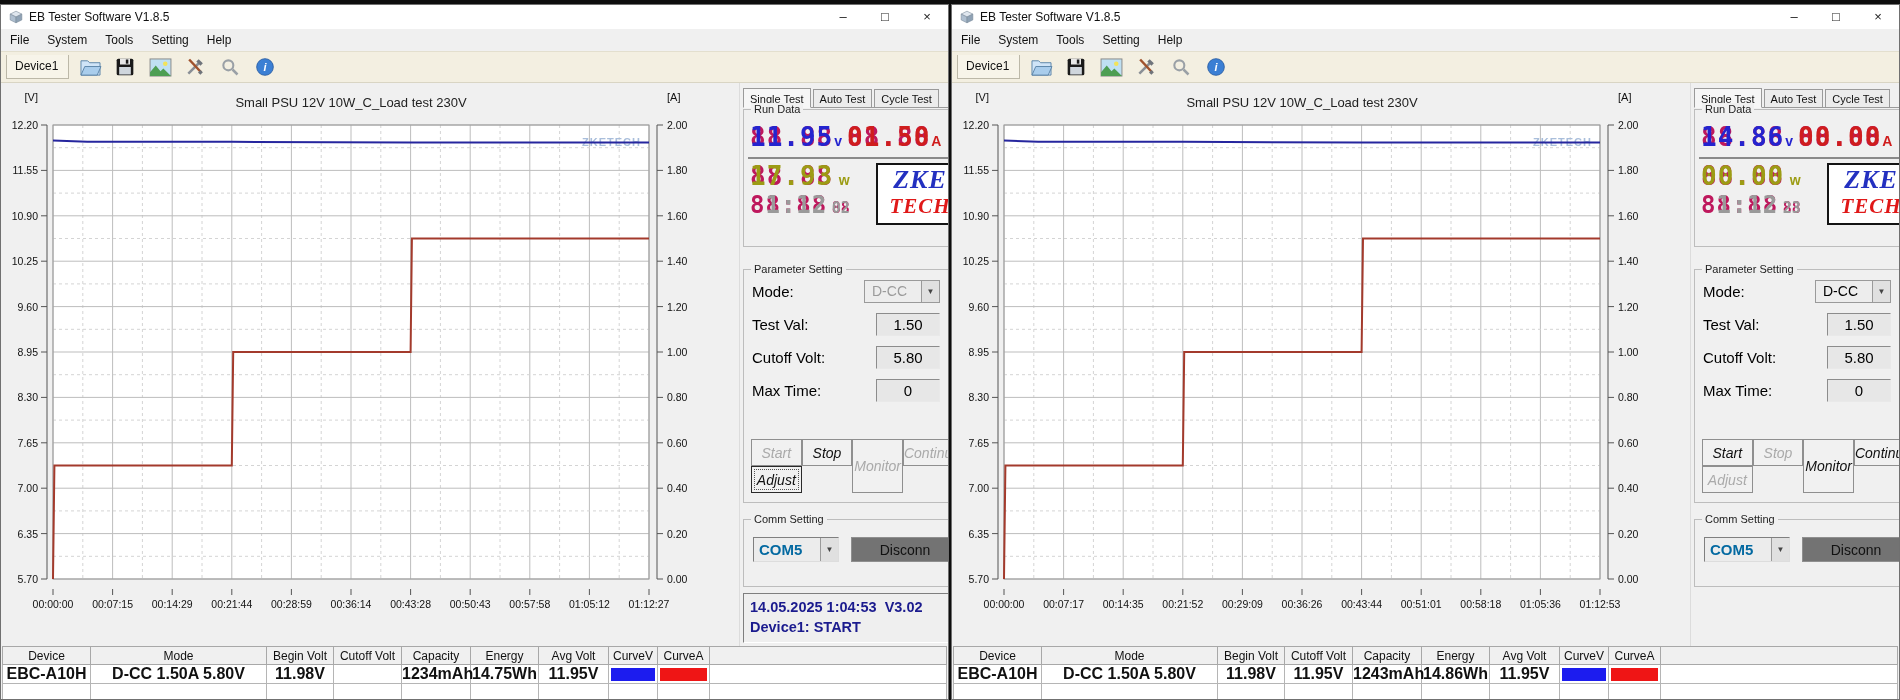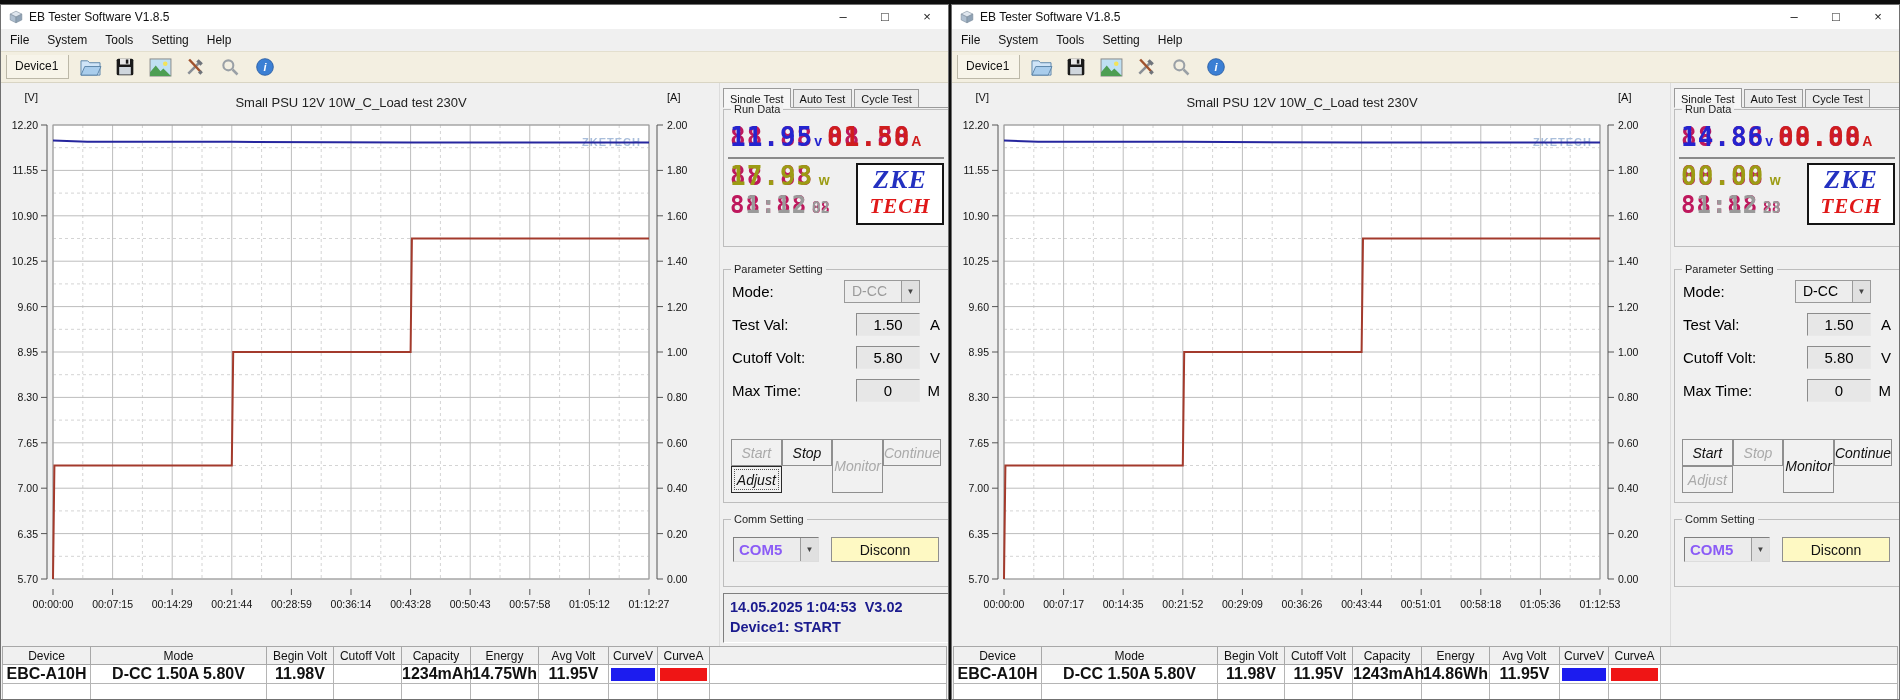--- a/index.html
+++ b/index.html
@@ -29,21 +29,21 @@
            border-top:1px solid #e3dfce;border-bottom:1px solid #d9d5c4;
            display:flex;align-items:center;gap:7px;padding-left:5px;box-sizing:border-box;}
   .device-box{font-size:12px;color:#111;background:#f7f4e9;border:1px solid #bcb8a8;
               padding:4px 10px 5px 8px;border-top:none;}
   .tool-icon{width:28px;height:26px;display:flex;align-items:center;justify-content:center;}
 
   
   .chart-region{position:absolute;top:78px;left:0;width:714px;height:563px;}
 
   
-  .side-panel{position:absolute;top:78px;left:718px;width:235px;height:563px;border-left:1px solid #dcdcdc;box-sizing:border-box;}
+  .side-panel{position:absolute;top:78px;left:738px;width:235px;height:563px;border-left:1px solid #dcdcdc;box-sizing:border-box;}
   .tabs{position:absolute;top:3px;left:3px;right:3px;height:21px;display:flex;align-items:flex-end;
         border-bottom:1px solid #9a9a9a;font-size:11px;color:#111;}
   .tab{padding:3px 6px 2px 6px;border:1px solid #9a9a9a;border-bottom:none;background:#ececec;margin-right:2px;}
   .tab.active{background:#f6f6f6;padding-top:4px;margin-bottom:-1px;border-bottom:1px solid #f6f6f6;}
 
   .groupbox{position:absolute;left:3px;right:5px;border:1px solid #bdbdbd;}
   .gb-title{position:absolute;top:-7px;left:7px;background:#f0f0f0;font-size:11px;color:#222;padding:0 3px;}
 
   
   #rd0,#rd1{top:26px;height:136px;}
@@ -85,24 +85,24 @@
         display:flex;align-items:center;justify-content:center;}
   .pbtn.disabled{color:#aaaaaa;}
   .pbtn.focused{border:1px solid #2a2a2a;outline:1px dotted #555;outline-offset:-4px;}
   .pbtn.monitor{grid-column:3;grid-row:1/3;}
 
   
   #cs0,#cs1{top:436px;height:66px;}
   .comm-row{display:flex;margin:17px 9px 0 9px;gap:12px;}
   .combobox{display:flex;width:86px;height:25px;border:1px solid;border-color:#7f7f7f #dddddd #dddddd #7f7f7f;
             background:#ececec;box-sizing:border-box;}
-  .combo-text{flex:1;font-size:15px;font-weight:bold;line-height:23px;padding-left:5px;color:#8b5cf6;}
+  .combo-text{flex:1;font-size:15px;font-weight:bold;line-height:23px;padding-left:5px;color:#0369a1;}
   .combo-arrow{width:17px;background:#e0e0e0;border-left:1px solid #9a9a9a;font-size:8px;color:#444;
                display:flex;align-items:center;justify-content:center;}
-  .disconn-btn{flex:1;border:1px solid #8f8f8f;background:#fef9c3;font-size:14px;color:#111;
+  .disconn-btn{flex:1;border:1px solid #8f8f8f;background:#737373;font-size:14px;color:#111;
                display:flex;align-items:center;justify-content:center;}
 
   
   .statusbox{position:absolute;top:510px;left:3px;right:5px;height:50px;background:#efefef;
              border:1px solid;border-color:#7f7f7f #ffffff #ffffff #7f7f7f;box-sizing:border-box;
              padding:3px 6px;font-size:14.5px;font-weight:bold;color:#1b1b8e;}
   .statusbox span{display:block;line-height:20px;white-space:pre;}
 
   
   .btable{position:absolute;top:641px;left:1px;right:1px;height:60px;}

